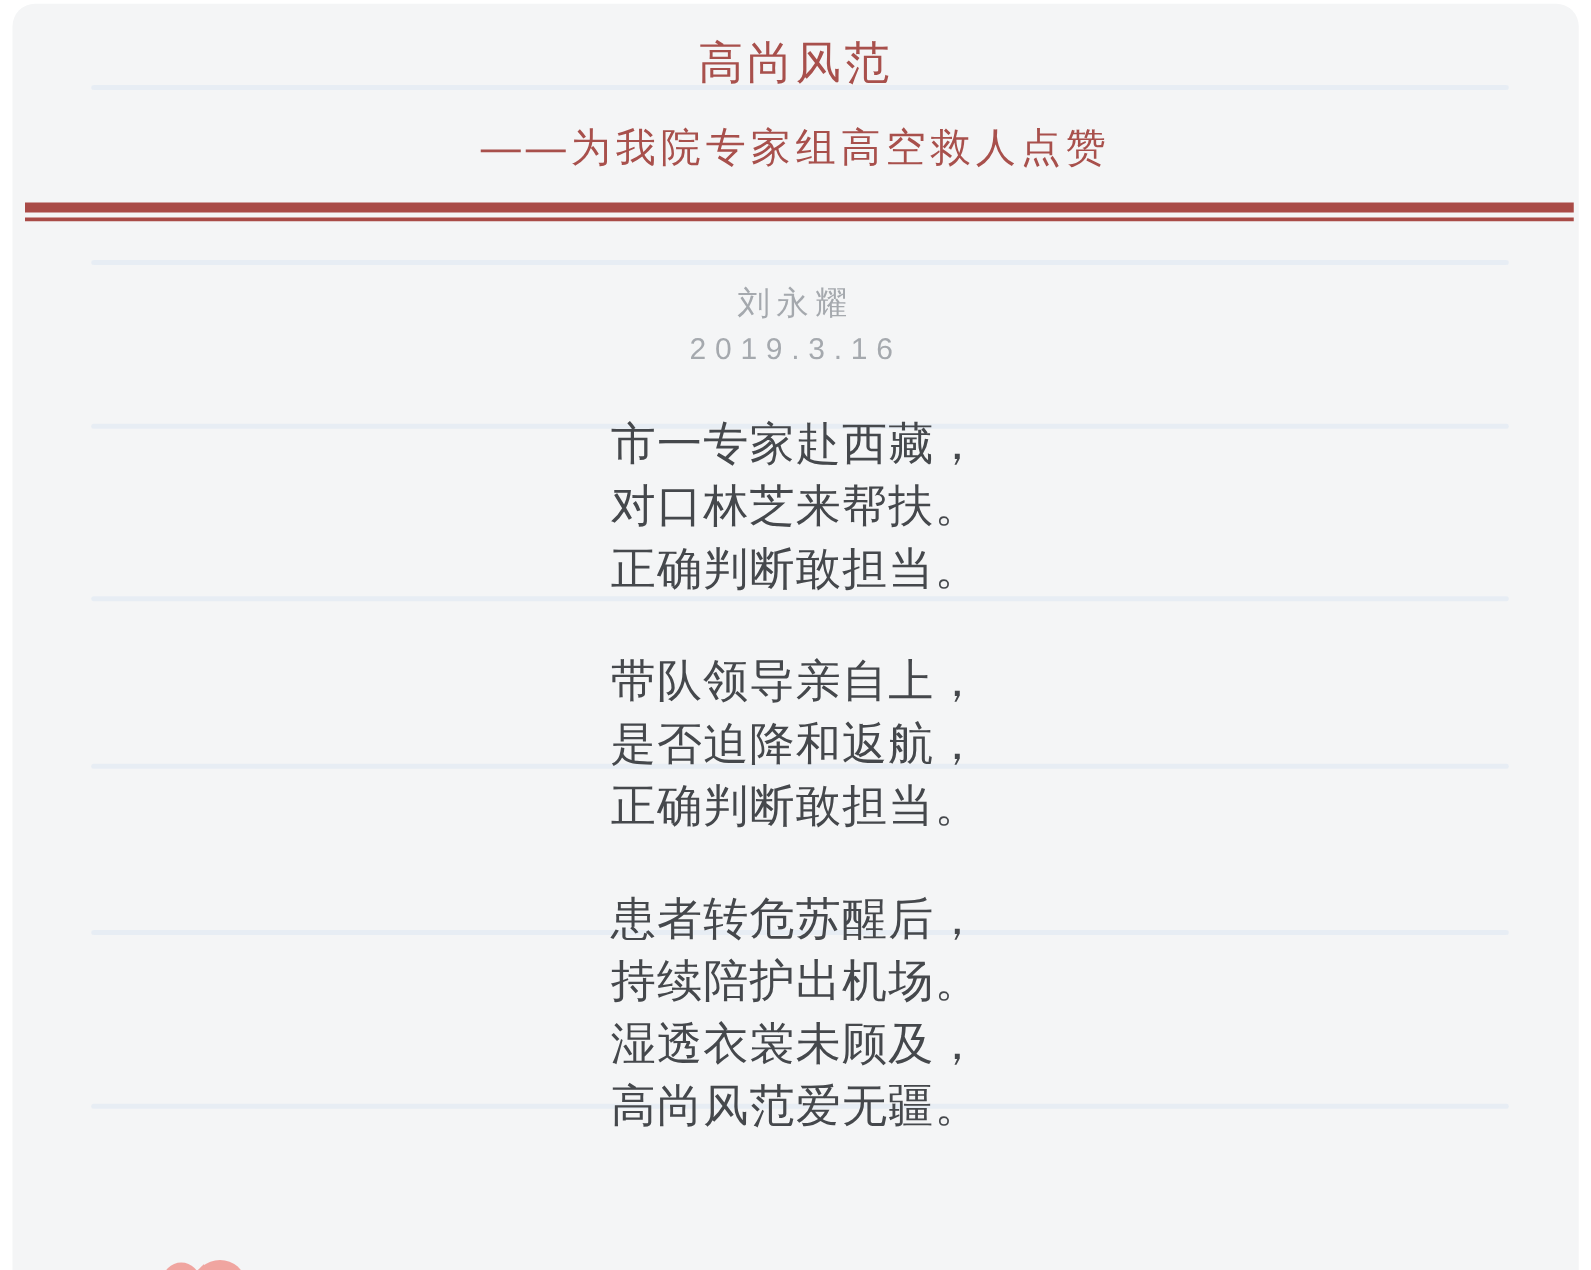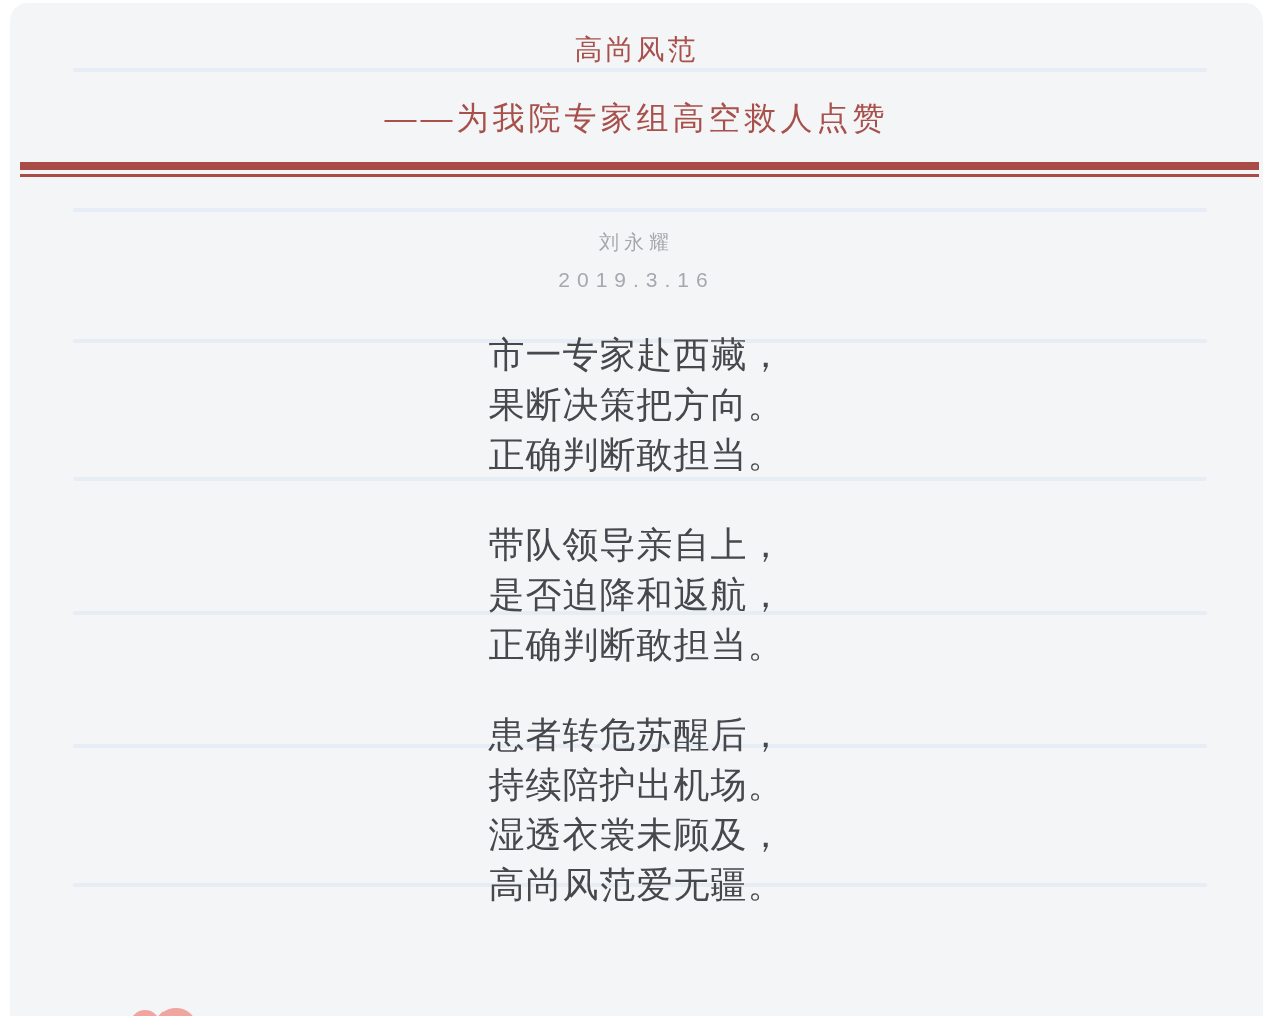--- a/index.html
+++ b/index.html
@@ -36,21 +36,21 @@
     z-index: 0;
   }
   .content {
     position: relative;
     z-index: 1;
     text-align: center;
   }
   .title {
     margin: 0;
     padding-top: 29px;
-    font-size: 28px;
+    font-size: 36px;
     font-weight: 500;
     line-height: 36px;
     letter-spacing: 3px;
     color: var(--accent_red, #a8504c);
   }
   .subtitle {
     margin-top: 33px;
     font-size: 32px;
     font-weight: 500;
     line-height: 34px;
@@ -66,28 +66,28 @@
     height: 8px;
     background: var(--divider_red, #a94b47);
   }
   .divider .thin {
     height: 3px;
     margin-top: 4px;
     background: var(--divider_red, #a94b47);
   }
   .author {
     margin-top: 52px;
-    font-size: 20px;
+    font-size: 26px;
     line-height: 26px;
     letter-spacing: 5px;
     color: var(--text_muted, #a5a9ae);
   }
   .date {
     margin-top: 12px;
-    font-size: 21px;
+    font-size: 24px;
     line-height: 26px;
     letter-spacing: 7px;
     color: var(--text_muted, #a5a9ae);
   }
   .poem {
     margin-top: 37px;
   }
   .stanza {
     margin: 0 0 40px 0;
   }
@@ -157,21 +157,21 @@
       <div class="thin"></div>
     </div>
 
     <div class="author">刘永耀</div>
     <div class="date">2019.3.16</div>
 
     <div class="poem">
 
       <div class="stanza">
         <div class="poem-line">市一专家赴西藏，</div>
-        <div class="poem-line">果断决策把方向。</div>
+        <div class="poem-line">对口林芝来帮扶。</div>
         <div class="poem-line">正确判断敢担当。</div>
       </div>
 
       <div class="stanza">
         <div class="poem-line">带队领导亲自上，</div>
         <div class="poem-line">是否迫降和返航，</div>
         <div class="poem-line">正确判断敢担当。</div>
       </div>
 
       <div class="stanza">

